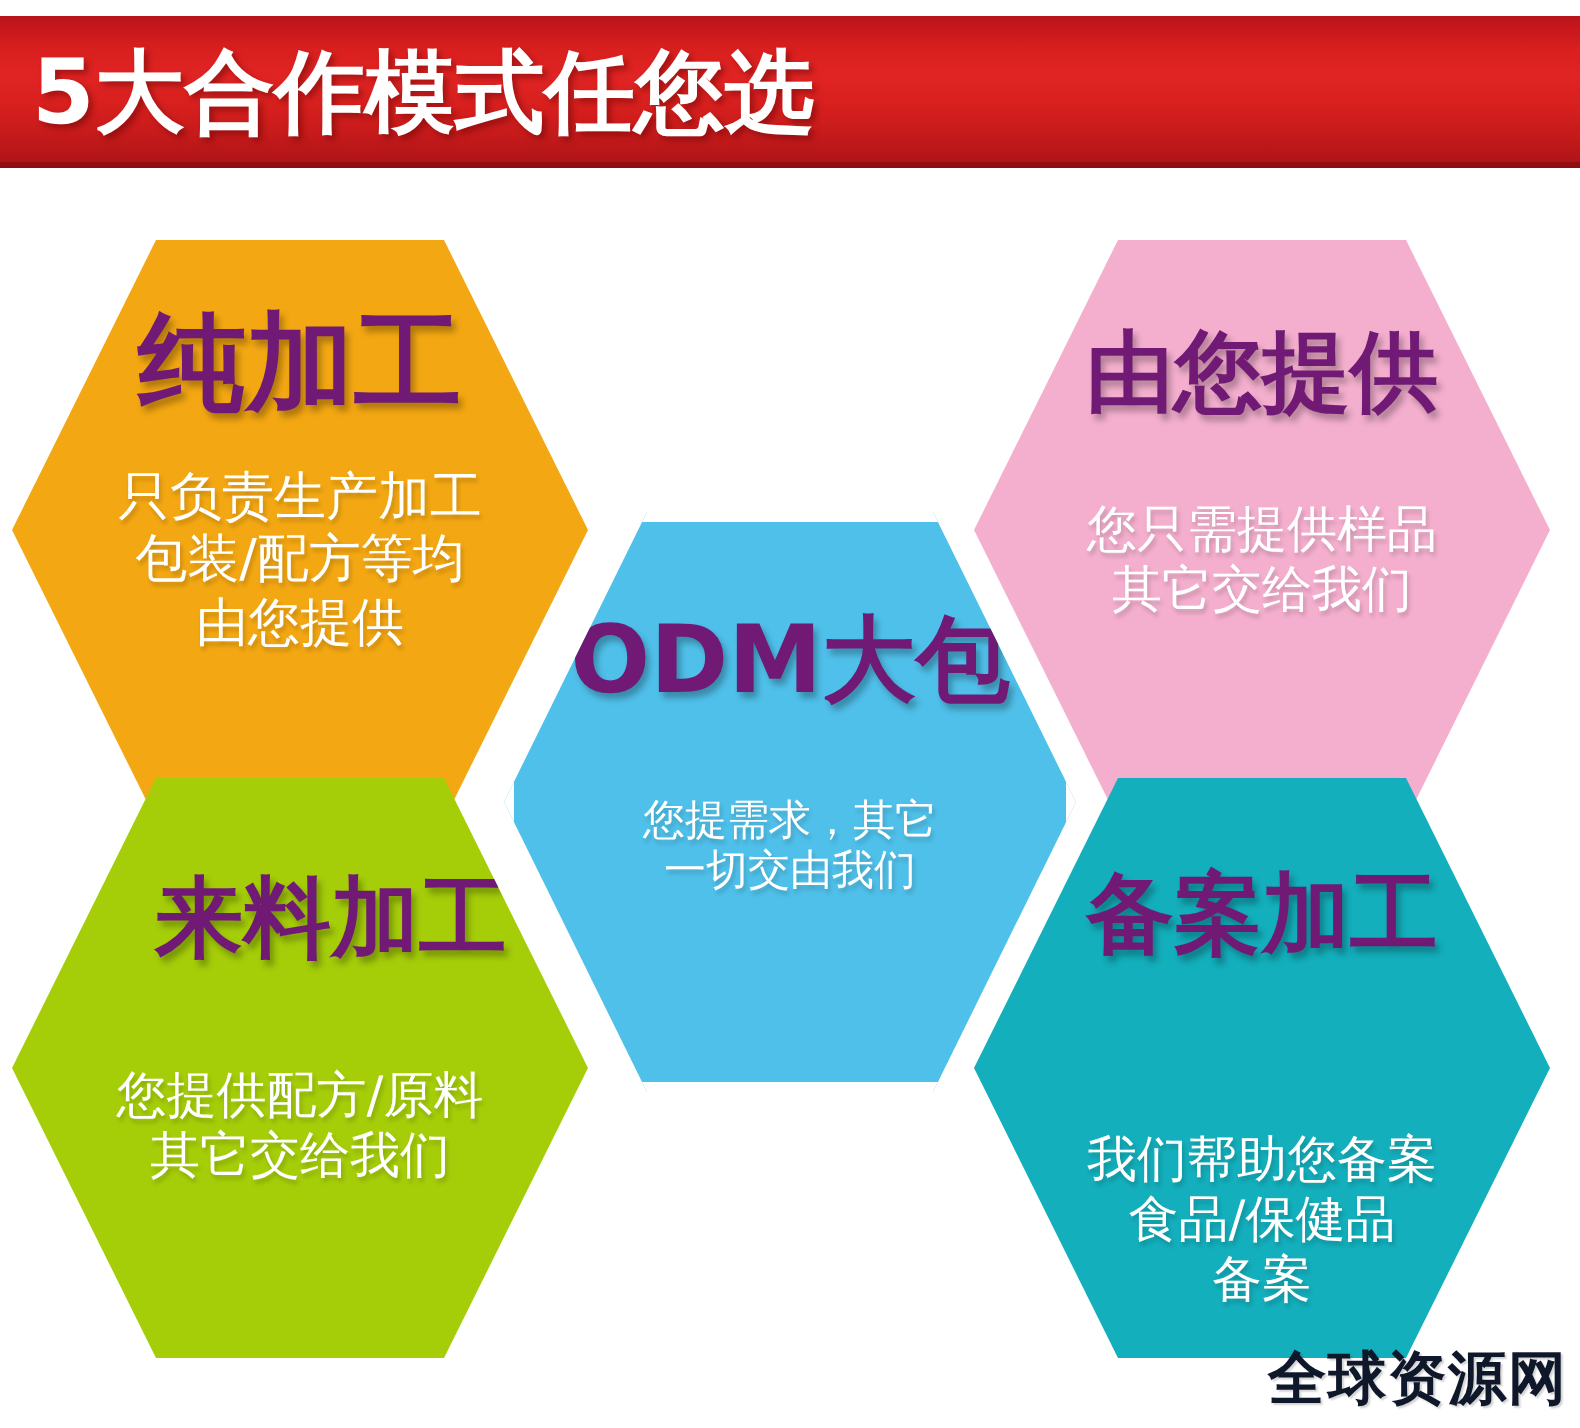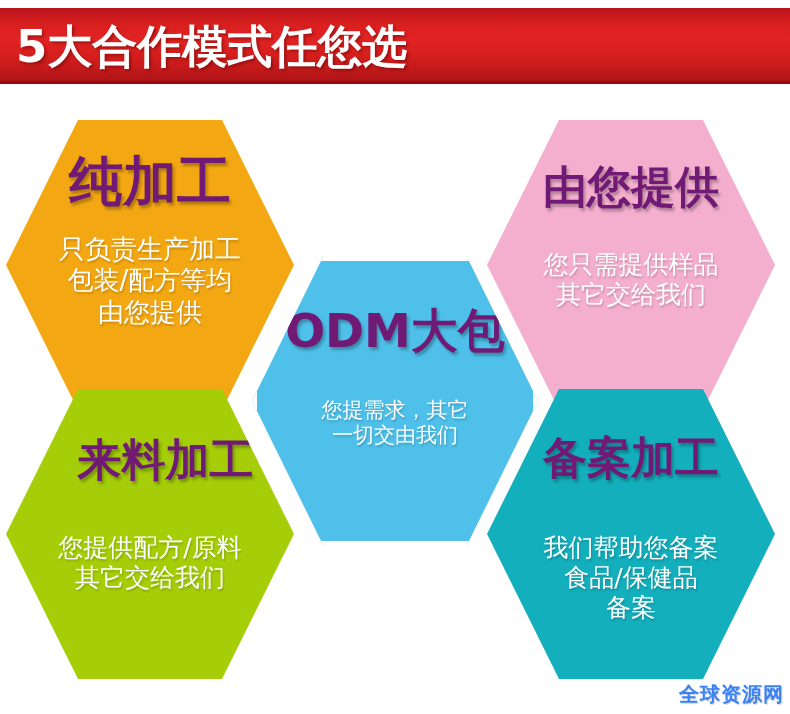--- a/index.html
+++ b/index.html
@@ -137,31 +137,32 @@
   #hex-material .hex-title { font-size: 44px; margin-top: 48px; margin-left: 31px; }
   #hex-material .hex-body  { font-size: 25px; margin-top: 50px; }
 
   
   #hex-record {
     left: 487px;
     top: 305px;
     width: 288px;
     height: 290px;
     background: #13afbc;
+    gap: 32px;
   }
   #hex-record .hex-title { font-size: 44px; margin-top: 46px; }
   #hex-record .hex-body  { font-size: 25px; margin-top: 52px; }
 
   
   .watermark {
     position: absolute;
     right: 6px;
     bottom: 10px;
-    color: #3b82f6;
-    font-size: 20px;
+    color: #0f172a;
+    font-size: 29px;
     font-weight: bold;
     letter-spacing: 1px;
     line-height: 1;
     white-space: nowrap;
     text-shadow: 1px 1px 1px rgba(0,0,0,0.18);
   }
 </style>
 </head>
 <body>
 

